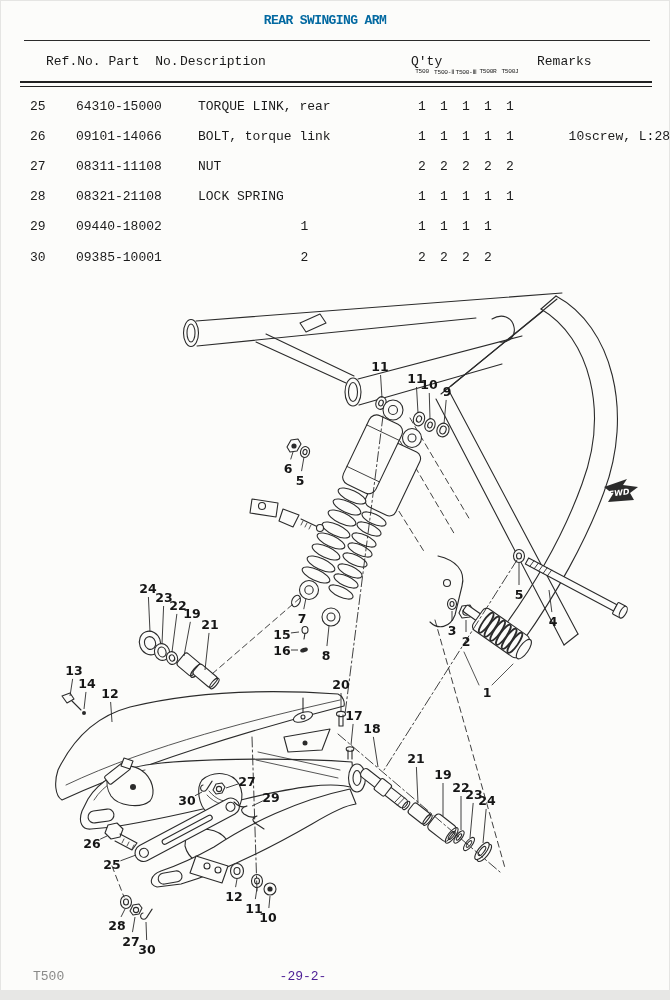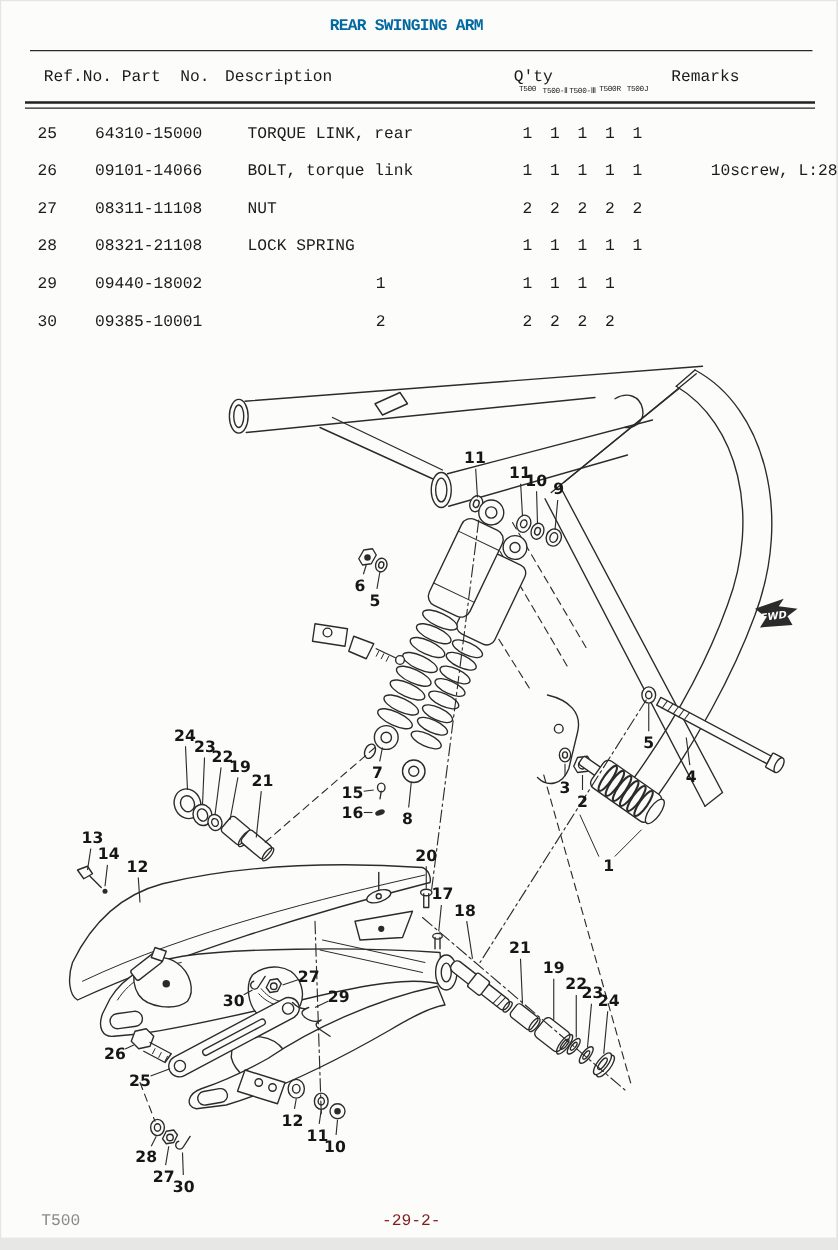--- a/index.html
+++ b/index.html
@@ -10,36 +10,36 @@
   }
   .title{
     position:absolute;top:13px;left:0;width:626px;text-align:center;
     font-size:13px;font-weight:700;letter-spacing:-0.6px;color:#0369a1;margin-left:12px;
   }
   .rule-top{position:absolute;left:24px;right:20px;top:40px;height:1.4px;background:#2b2b2b;}
   .rule-dbl-a{position:absolute;left:20px;right:18px;top:81px;height:2px;background:#222;}
   .rule-dbl-b{position:absolute;left:20px;right:18px;top:85.5px;height:1px;background:#222;}
   .thead{position:absolute;top:54px;left:0;width:670px;font-size:13px;}
   .thead span{position:absolute;top:0;white-space:pre;}
-  .h-refpart{left:35px;font-family:Liberation Mono, monospace;}
+  .h-refpart{left:46px;font-family:Liberation Mono, monospace;}
   .h-desc{left:180px;}
   .h-qty{left:411px;width:110px;text-align:left;}
   .h-rem{left:537px;}
   .qty-models{position:absolute;top:68px;left:0;width:670px;height:10px;}
   .qty-models span{position:absolute;top:0;width:22px;text-align:center;font-size:6.2px;
     letter-spacing:-0.3px;white-space:nowrap;color:#222;}
   .tbody{position:absolute;top:91px;left:0;width:670px;}
   .trow{
     display:grid;grid-template-columns:46px 122px 213px 22px 22px 22px 22px 22px auto;
     padding-left:30px;height:30.2px;align-items:center;font-size:13px;
   }
   .c-q{text-align:center;}
   .c-rem{padding-left:11px;white-space:pre;text-align:right;}
   .footer-left{position:absolute;left:33px;top:969px;font-size:13px;color:#8a8a88;}
-  .footer-center{position:absolute;left:0;width:606px;text-align:center;top:969px;font-size:13px;color:#7f1d1d;padding-left:26px;}
+  .footer-center{position:absolute;left:0;width:606px;text-align:center;top:969px;font-size:13px;color:#4c1d95;}
   .bottom-strip{position:absolute;left:0;right:0;bottom:0;height:10px;background:#e7e7e5;}
   svg.art{position:absolute;left:0;top:0;}
   svg .s{stroke:#2b2b2b;stroke-width:1.1;fill:none;stroke-linecap:round;stroke-linejoin:round;}
   svg .f{fill:#fcfcfa;}
   svg .fd{fill:#2b2b2b;stroke:none;}
   svg .thin{stroke-width:0.8;}
   svg .rib{stroke-width:1.7;}
   svg .dash{stroke-dasharray:6 4;stroke-width:0.9;}
   svg .dashdot{stroke-dasharray:10 3 2 3;stroke-width:0.9;}
   svg .callout{font:700 12.5px "DejaVu Sans",sans-serif;fill:#161616;text-anchor:middle;}

